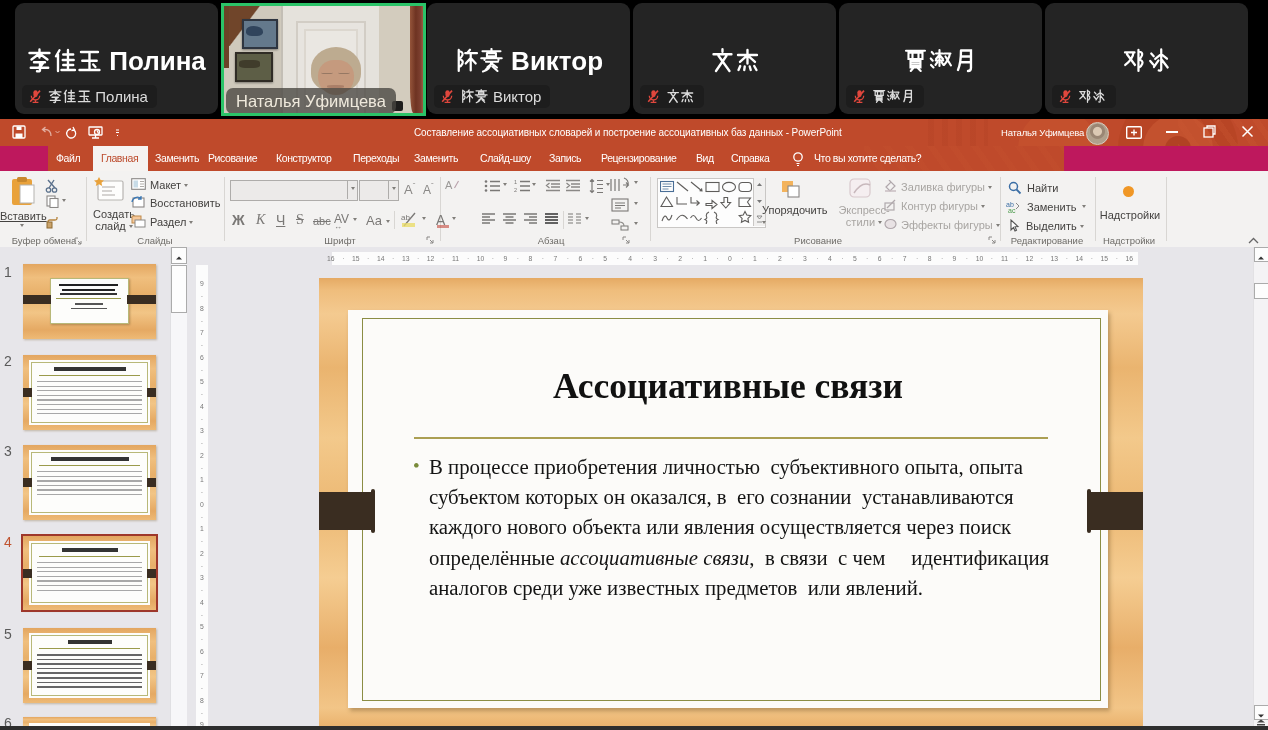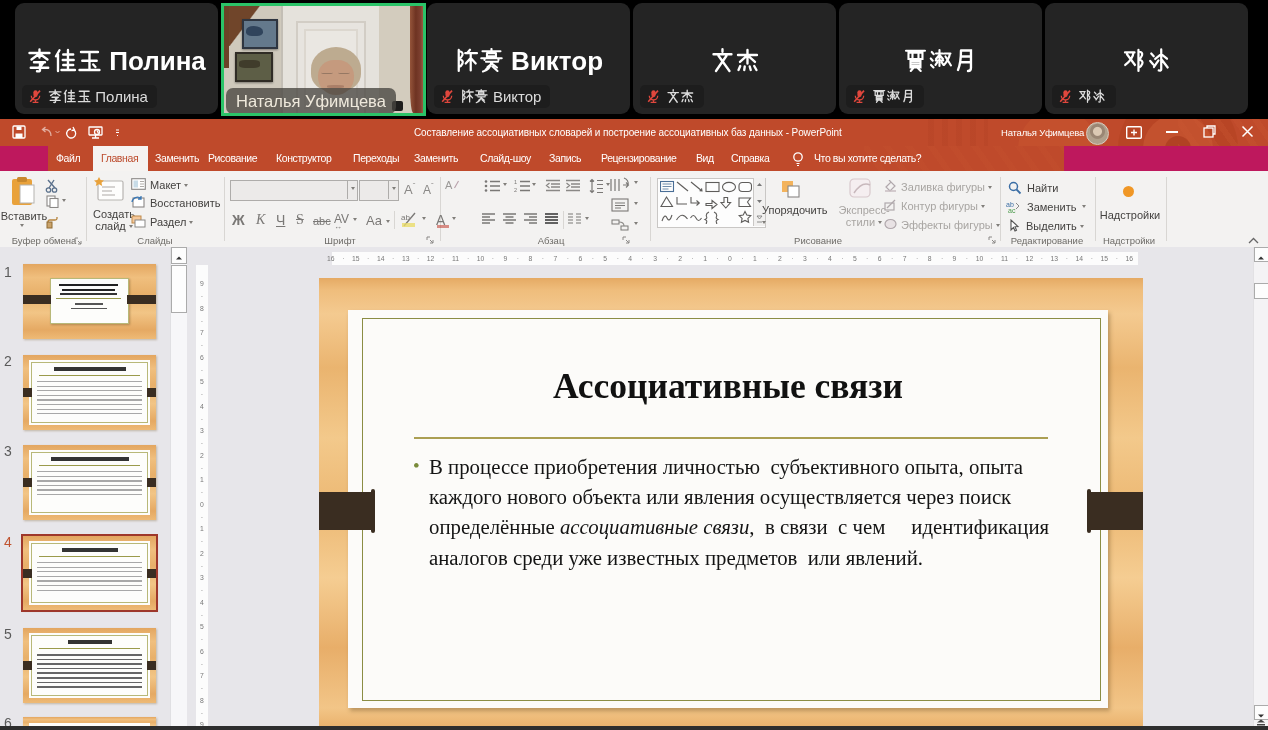--- a/index.html
+++ b/index.html
@@ -311,21 +311,21 @@
     <div class="glabel" style="left:551px">Абзац</div>
     <div class="glabel" style="left:818px">Рисование</div>
     <div class="glabel" style="left:1047px">Редактирование</div>
     <div class="glabel" style="left:1129px">Надстройки</div>
     
     <svg class="abs" style="left:10px;top:5px" width="30" height="32" viewBox="0 0 30 32">
         <rect x="2" y="3" width="20" height="26" rx="2" fill="#e9a23b"></rect>
         <rect x="7" y="1" width="10" height="5" rx="1.5" fill="#c8882e"></rect>
         <rect x="10" y="9" width="14" height="18" fill="#fff" stroke="#b5b3b0" stroke-width="1"></rect>
       </svg>
-    <div class="rtxt abs" style="left:0px;top:39px;width:48px;text-align:center;">Вставить</div>
+    <div class="rtxt abs" style="left:0px;top:39px;width:48px;text-decoration:underline;">Вставить</div>
     <div class="dd abs" style="left:20px;top:51px;"><i class="dar"></i></div>
     <svg class="abs" style="left:45px;top:8px" width="16" height="14" viewBox="0 0 16 14">
         <path d="M3 1 L10 9 M9 1 L4 9" stroke="#5b718c" stroke-width="1.4" fill="none"></path>
         <circle cx="3.5" cy="11" r="2.2" fill="none" stroke="#5b718c" stroke-width="1.3"></circle>
         <circle cx="9.5" cy="11" r="2.2" fill="none" stroke="#5b718c" stroke-width="1.3"></circle>
       </svg>
     <svg class="abs" style="left:46px;top:24px" width="13" height="13" viewBox="0 0 13 13">
         <rect x="1" y="1" width="8" height="10" fill="#fff" stroke="#8a8886" stroke-width="1.1"></rect>
         <rect x="4" y="3.5" width="8" height="9" fill="#fff" stroke="#8a8886" stroke-width="1.1"></rect>
       </svg>
@@ -703,20 +703,21 @@
         <span style="left:797.2px">16</span>
       </div>
 
     <div id="slide">
       <div id="whitebox">
         <div id="olive"></div>
         <div id="stitle">Ассоциативные связи</div>
         <div id="sline"></div>
         <div id="sbody">
           <div class="srow"><span class="bul">•</span>В процессе приобретения личностью  субъективного опыта, опыта</div>
+          <div class="srow">субъектом которых он оказался, в  его сознании  устанавливаются</div>
           <div class="srow">каждого нового объекта или явления осуществляется через поиск</div>
           <div class="srow">определённые <i>ассоциативные связи</i>,  в связи  с чем     идентификация</div>
           <div class="srow">аналогов среди уже известных предметов  или явлений.</div>
         </div>
       </div>
       <div class="stab" style="left:0;top:214px;">
           <span style="position:absolute;right:-3px;top:-3px;width:4px;height:44px;background:#3a2d21;border-radius:2px;"></span>
         </div>
       <div class="stab" style="right:0;top:214px;">
           <span style="position:absolute;left:-3px;top:-3px;width:4px;height:44px;background:#3a2d21;border-radius:2px;"></span>

